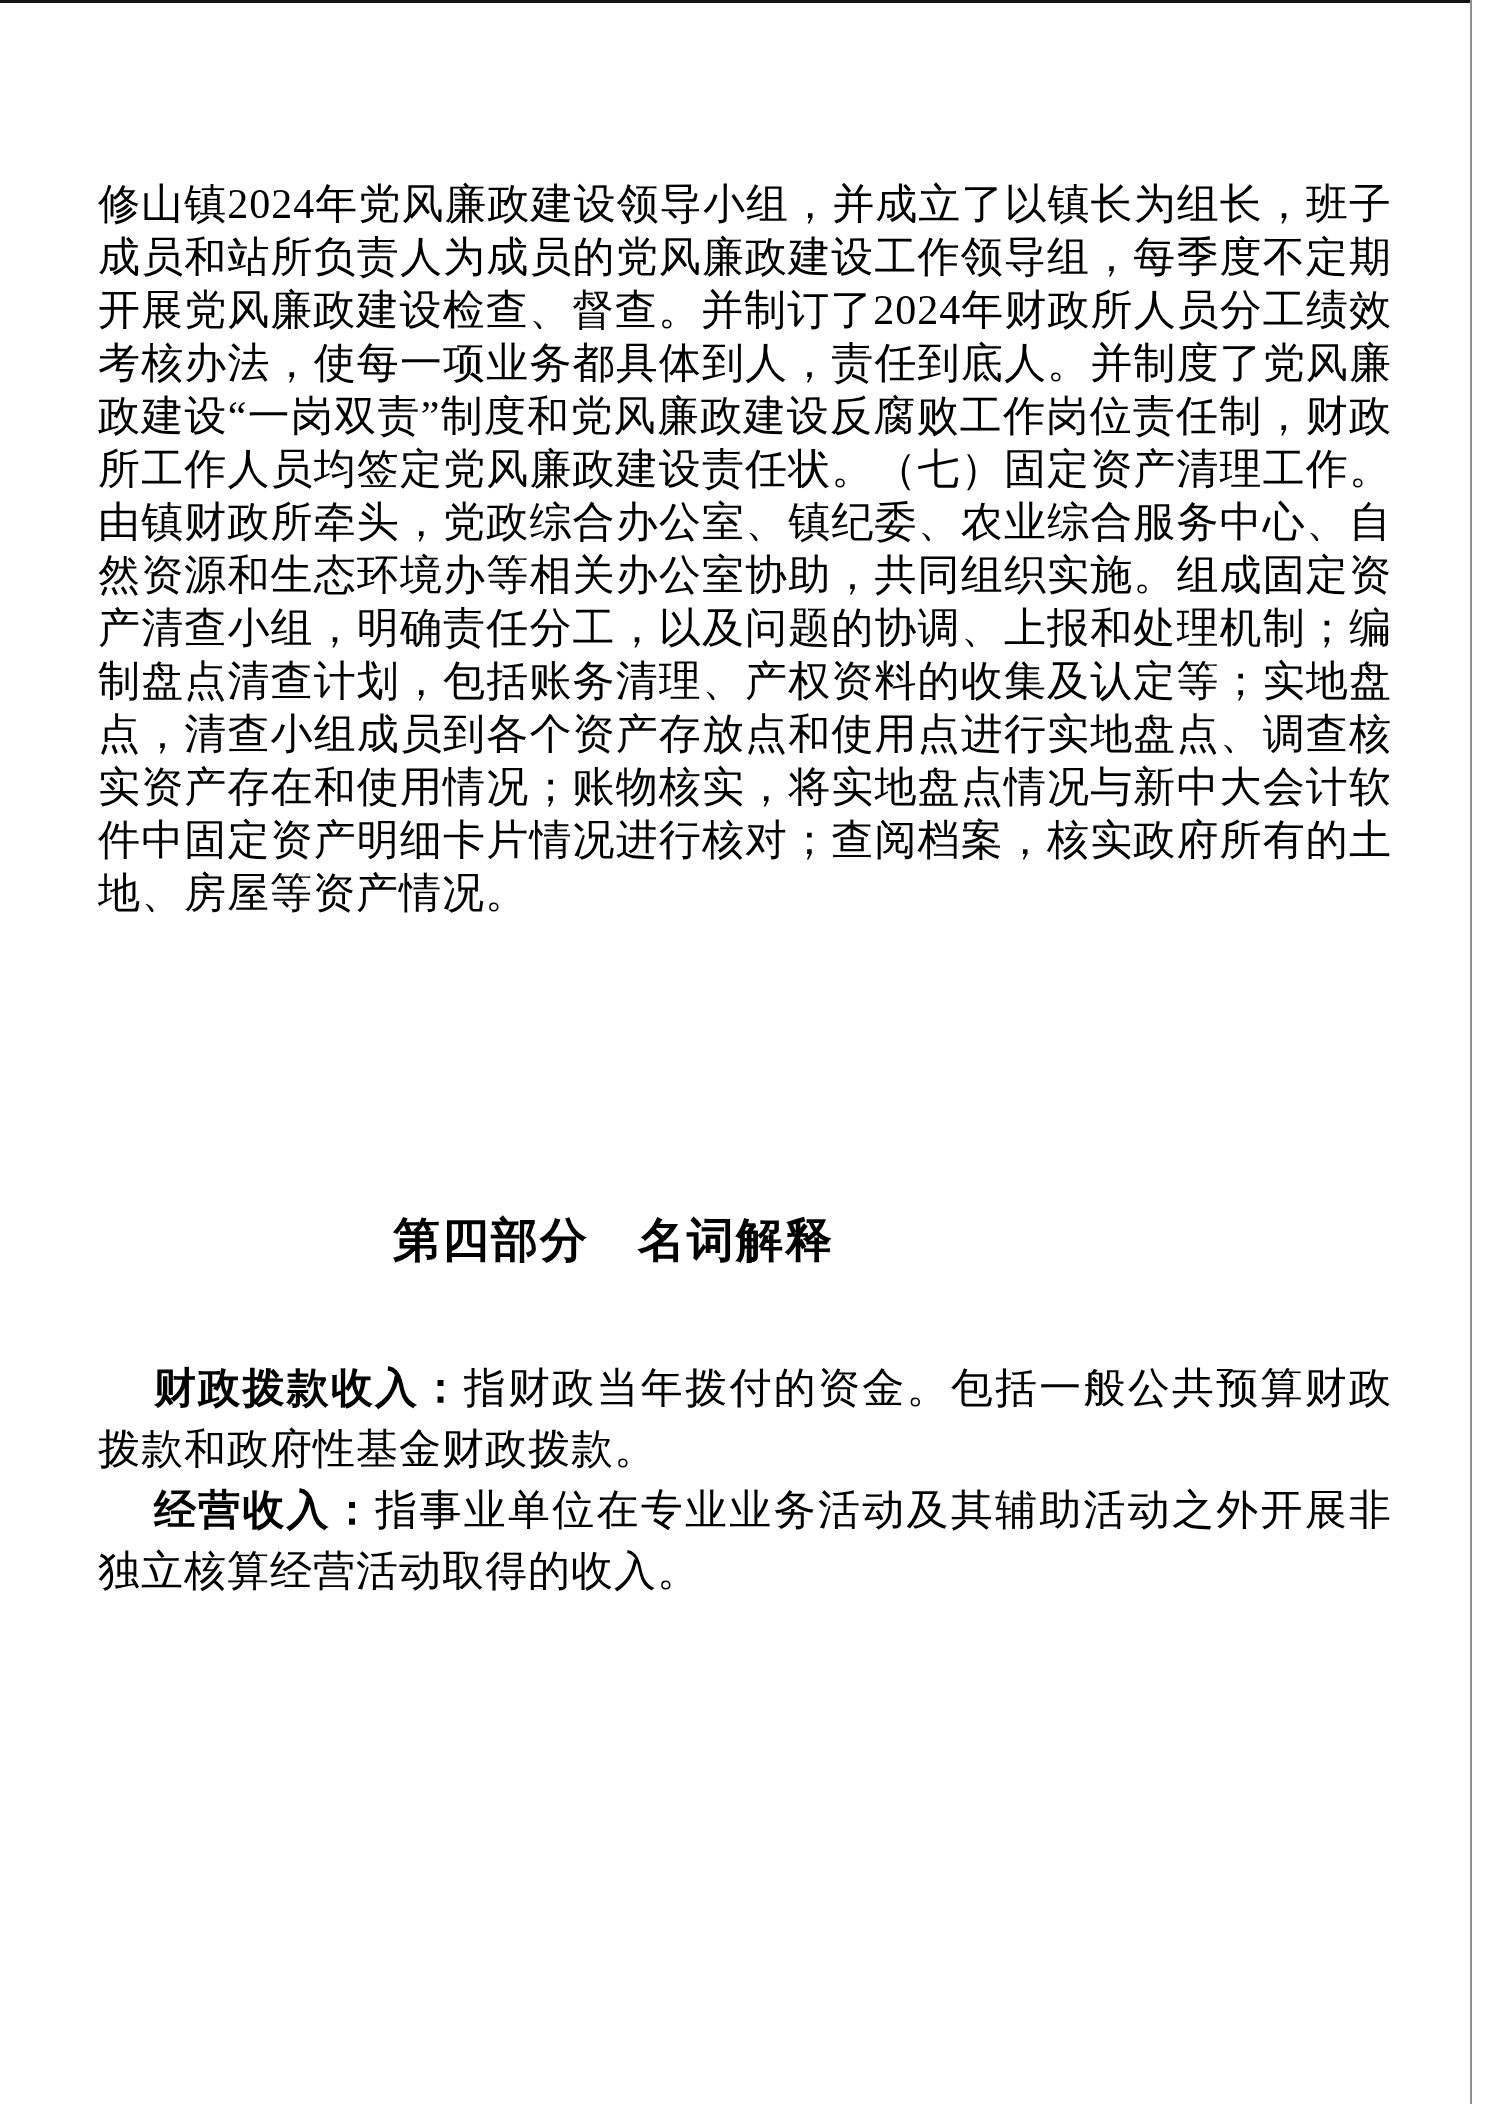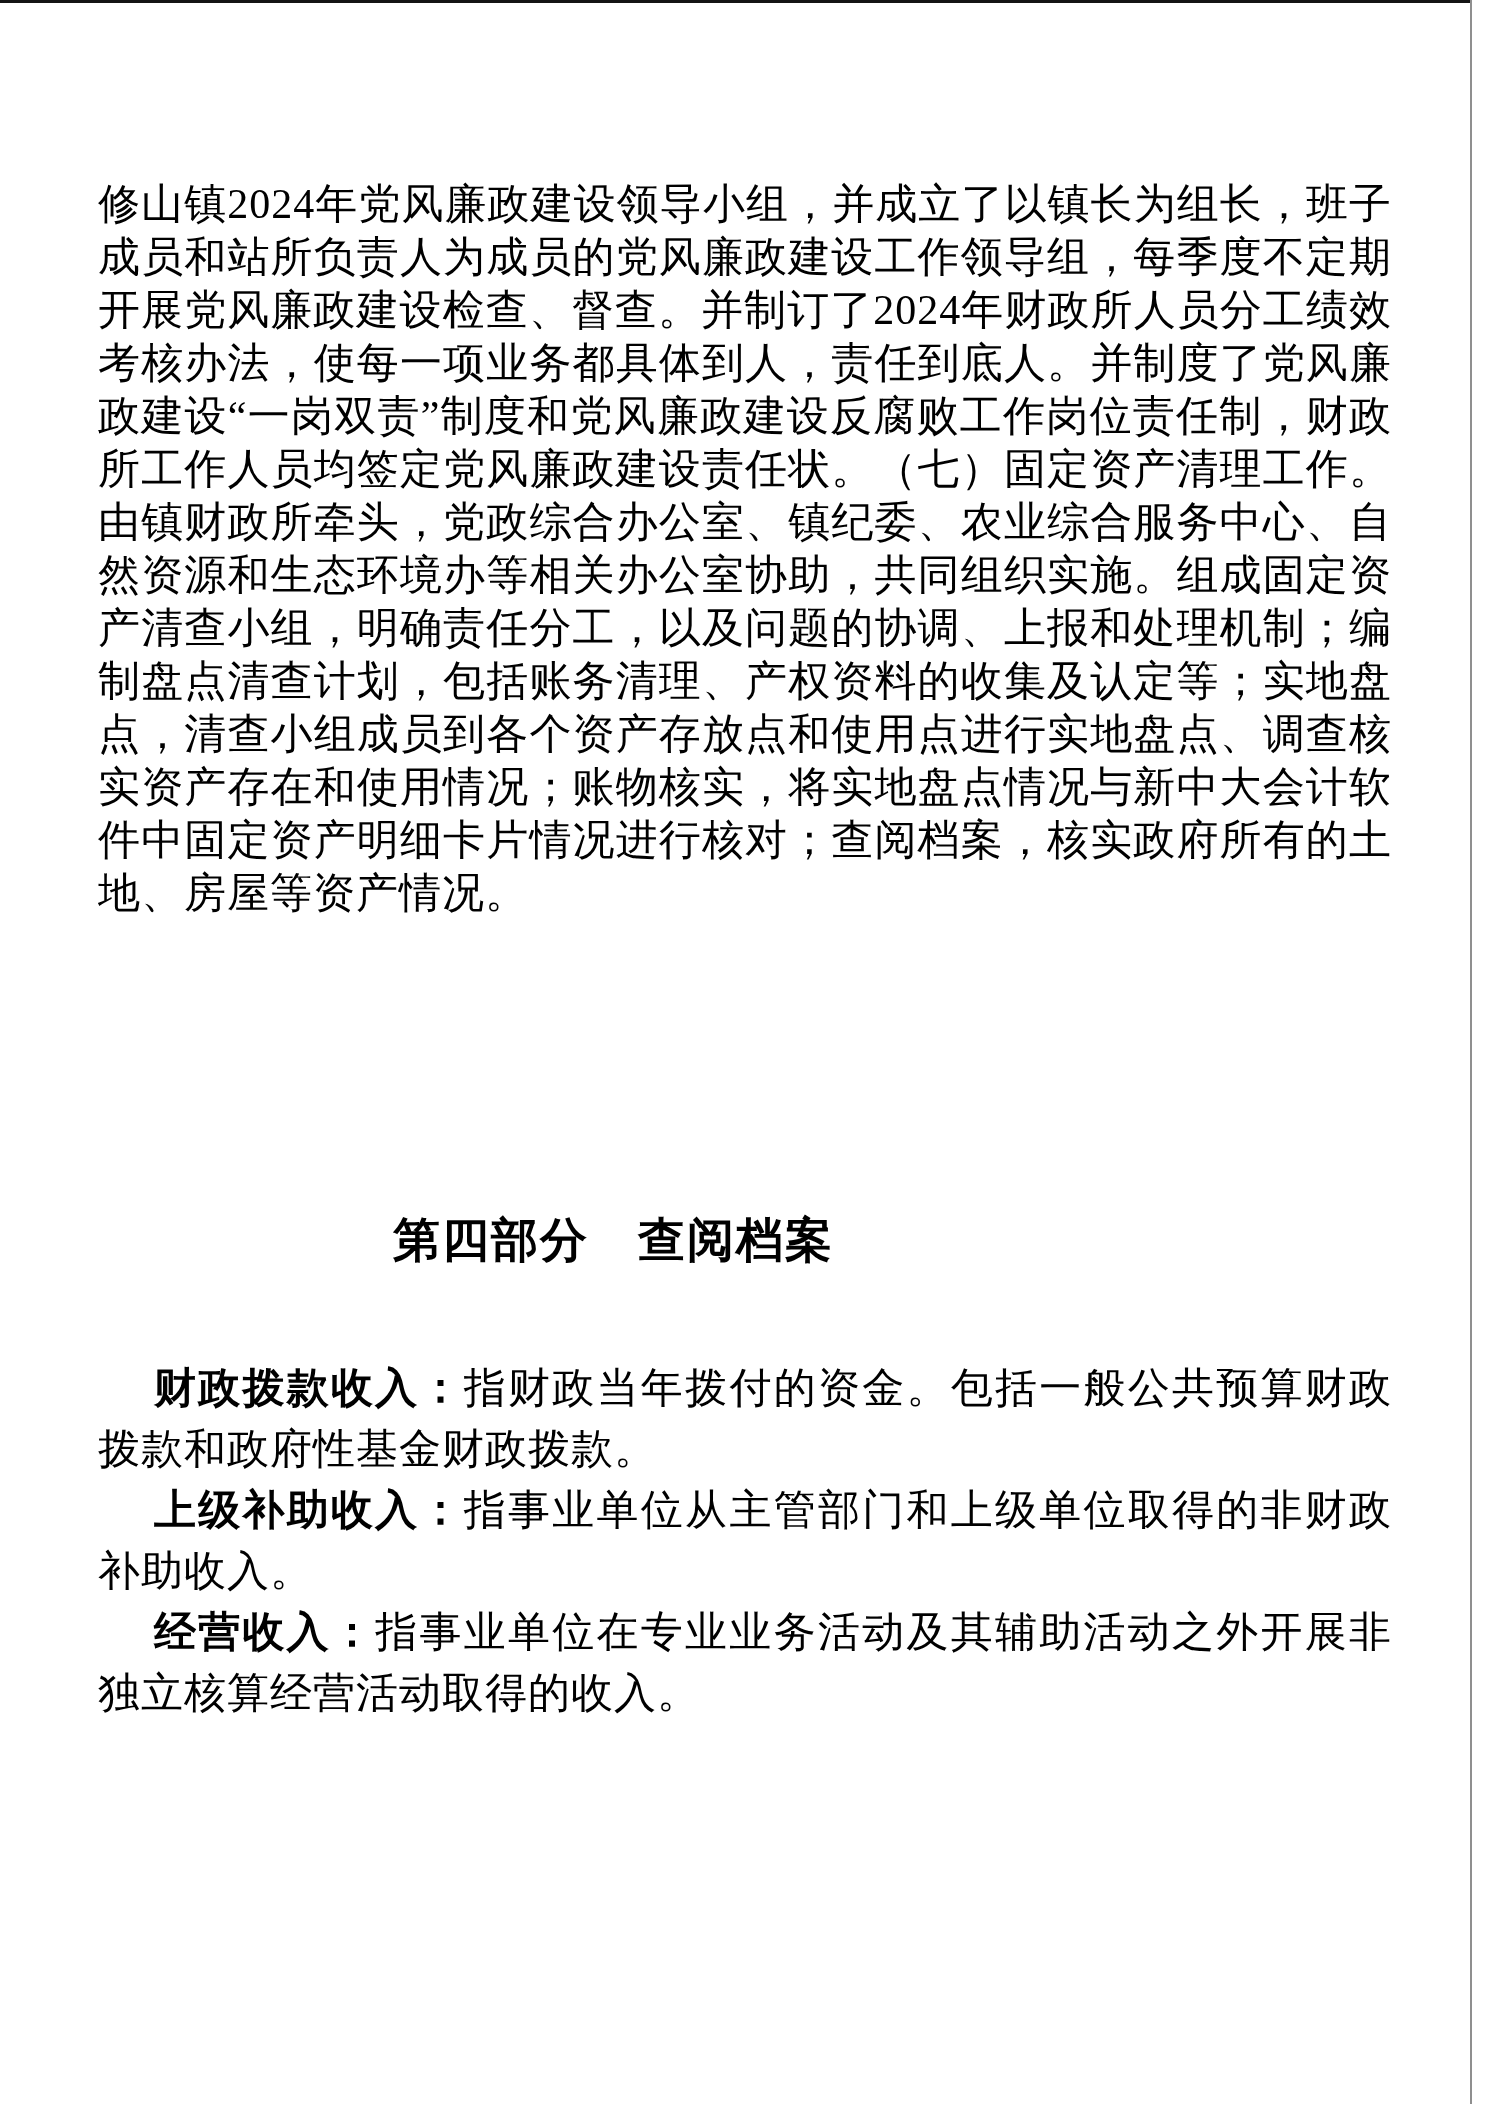--- a/index.html
+++ b/index.html
@@ -67,25 +67,24 @@
 </head>
 <body>
 
 <div class="page">
   <div class="top-rule" style="background: rgb(20, 20, 20);"></div>
   <div class="right-rule" style="background: rgb(143, 143, 143);"></div>
 
   <div class="content">
     <p class="body-para">修山镇2024年党风廉政建设领导小组，并成立了以镇长为组长，班子成员和站所负责人为成员的党风廉政建设工作领导组，每季度不定期开展党风廉政建设检查、督查。并制订了2024年财政所人员分工绩效考核办法，使每一项业务都具体到人，责任到底人。并制度了党风廉政建设“一岗双责”制度和党风廉政建设反腐败工作岗位责任制，财政所工作人员均签定党风廉政建设责任状。（七）固定资产清理工作。由镇财政所牵头，党政综合办公室、镇纪委、农业综合服务中心、自然资源和生态环境办等相关办公室协助，共同组织实施。组成固定资产清查小组，明确责任分工，以及问题的协调、上报和处理机制；编制盘点清查计划，包括账务清理、产权资料的收集及认定等；实地盘点，清查小组成员到各个资产存放点和使用点进行实地盘点、调查核实资产存在和使用情况；账物核实，将实地盘点情况与新中大会计软件中固定资产明细卡片情况进行核对；查阅档案，核实政府所有的土地、房屋等资产情况。</p>
 
-    <h1 class="section-heading">第四部分　查阅档案</h1>
+    <h1 class="section-heading">第四部分　名词解释</h1>
 
     <div class="definitions">
       <p class="def"><b>财政拨款收入：</b><span>指财政当年拨付的资金。包括一般公共预算财政拨款和政府性基金财政拨款。</span></p>
 
-      <p class="def"><b>上级补助收入：</b><span>指事业单位从主管部门和上级单位取得的非财政补助收入。</span></p>
 
 
       <p class="def"><b>经营收入：</b><span>指事业单位在专业业务活动及其辅助活动之外开展非独立核算经营活动取得的收入。</span></p>
 
     </div>
   </div>
 </div>
 
 </body></html>

